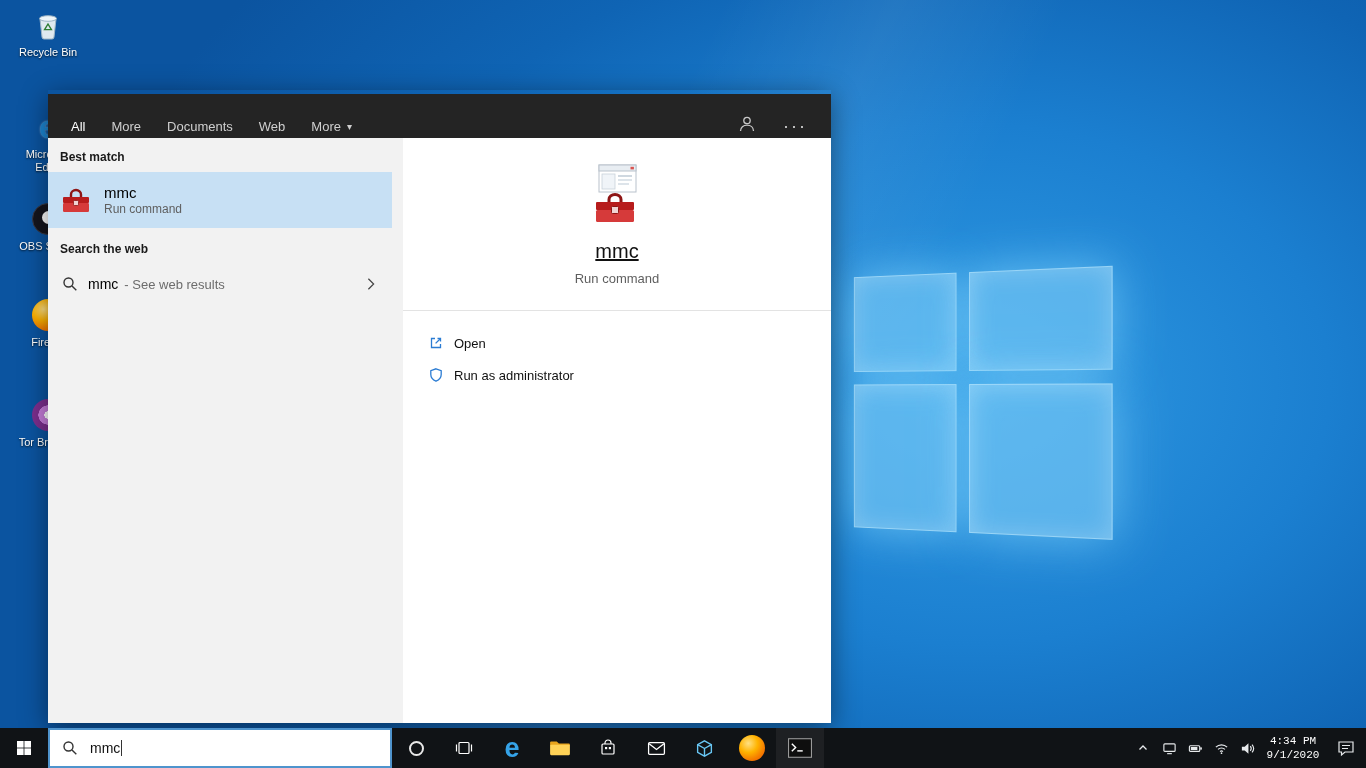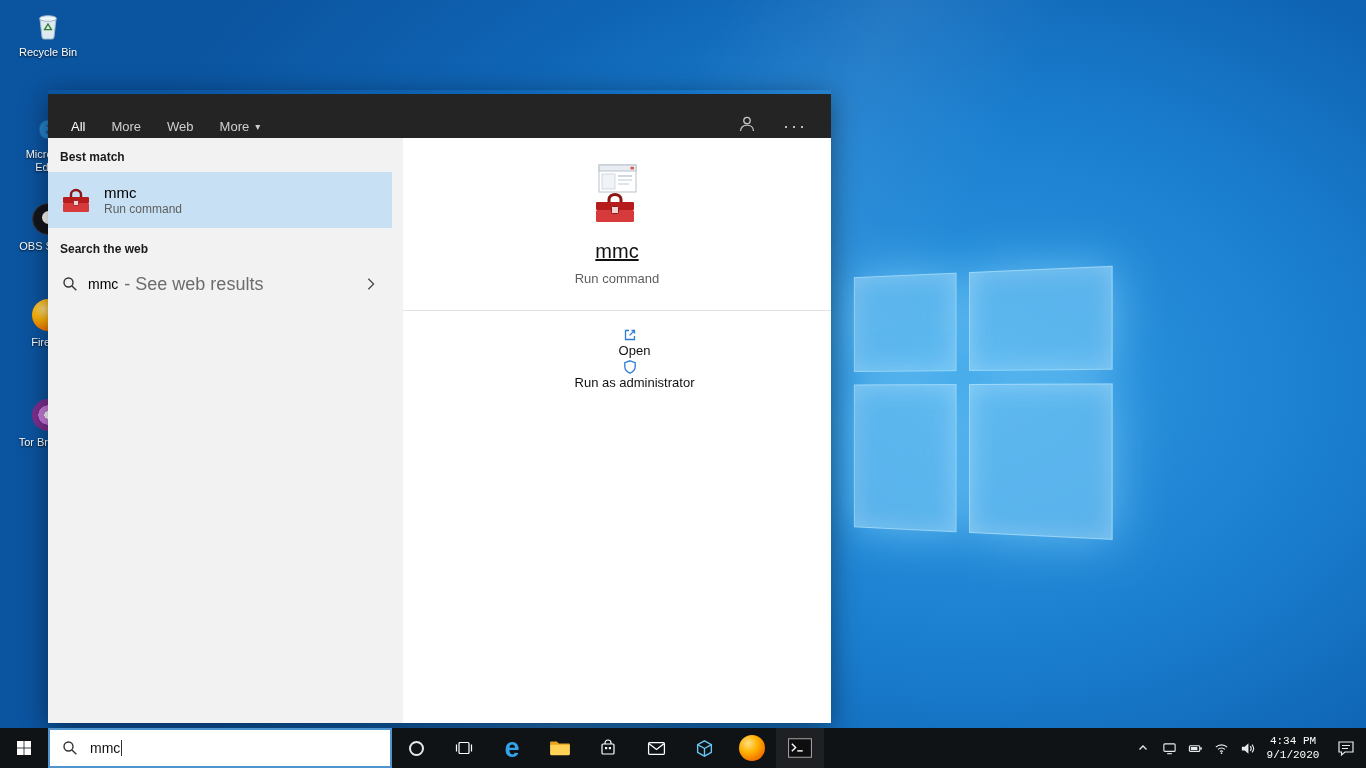--- a/index.html
+++ b/index.html
@@ -45,29 +45,29 @@
   .hdr-ellipsis { color:#d6d6d6; font-size:18px; letter-spacing:2px; line-height:10px; cursor:pointer; }
 
   .panel-body { position:absolute; left:0; top:48px; right:0; bottom:0; background:#f2f2f2;text-decoration:underline; }
   .left-col { position:absolute; left:0; top:0; width:355px; bottom:0; background:#f2f2f2; }
   .section-h { padding:12px 12px 8px 12px; font-size:12px; font-weight:bold; color:#1a1a1a; }
   .match-row { width:344px; height:56px; background:#c7e0f4; display:flex; align-items:center; padding:0 12px; cursor:pointer; }
   .match-row .t { font-size:15px; color:#000; line-height:18px; }
   .match-row .s { font-size:12px; color:#5f5f5f; line-height:15px; }
   .web-row { width:344px; height:40px; display:flex; align-items:center; padding:0 14px; cursor:pointer; }
   .web-row .q { font-size:14px; color:#000; margin-left:10px; }
-  .web-row .n { font-size:18px; color:#6c6c6c; margin-left:6px; }
+  .web-row .n { font-size:13px; color:#6c6c6c; margin-left:6px; }
   .web-row .chev { margin-left:auto; }
 
   .right-pane { position:absolute; left:355px; top:0; right:0; bottom:0; background:#fff; }
   .preview-top { padding-top:24px; display:flex; flex-direction:column; align-items:center; }
   .preview-title { margin-top:14px; font-size:20px; color:#111; text-decoration:underline; }
   .preview-sub { margin-top:8px; font-size:13px; color:#5f5f5f; }
   .actions { margin-top:24px; border-top:1px solid #e3e3e3; padding:16px 0 0 25px; }
-  .action-row { display:flex; align-items:center; height:32px; cursor:pointer; color:#2b7cd3;flex-direction:column; }
+  .action-row { display:flex; align-items:center; height:32px; cursor:pointer; color:#2b7cd3; }
   .action-row .al { font-size:13px; color:#111; margin-left:10px; }
 
   
   .taskbar { position:absolute; left:0; bottom:0; width:1366px; height:40px; background:#101316;
     display:flex; align-items:stretch; z-index:10; }
   .tb-btn { width:48px; display:flex; align-items:center; justify-content:center; cursor:pointer; }
   .tb-search { width:344px; background:#fff; border:2px solid #4f94cd; display:flex; align-items:center;
     padding:0 12px; cursor:text; }
   .tb-search .sv { font-size:14px; color:#111; margin-left:12px; }
   .caret-bar { display:inline-block; width:1px; height:16px; background:#333; margin-left:1px; vertical-align:middle; }
@@ -132,20 +132,23 @@
   </div>
 
   <div class="panel">
 
     <div class="panel-header">
       <div class="tab active">
         <span>All</span>
       </div>
       <div class="tab">
         <span>More</span>
+      </div>
+      <div class="tab">
+        <span>Documents</span>
       </div>
       <div class="tab">
         <span>Web</span>
       </div>
       <div class="tab">
         <span>More</span>
         <span class="caret">▾</span>
       </div>
       <div class="hdr-right">
         <span style="cursor:pointer">

